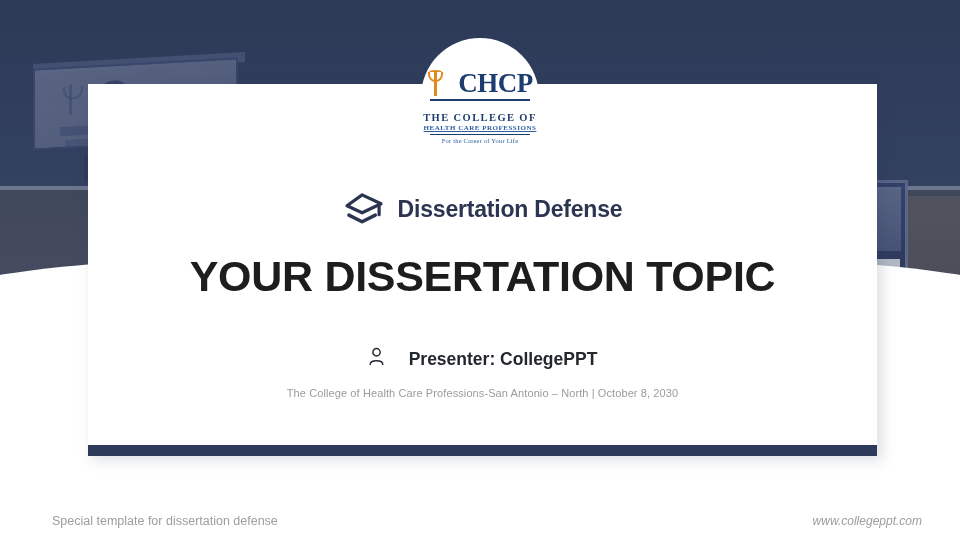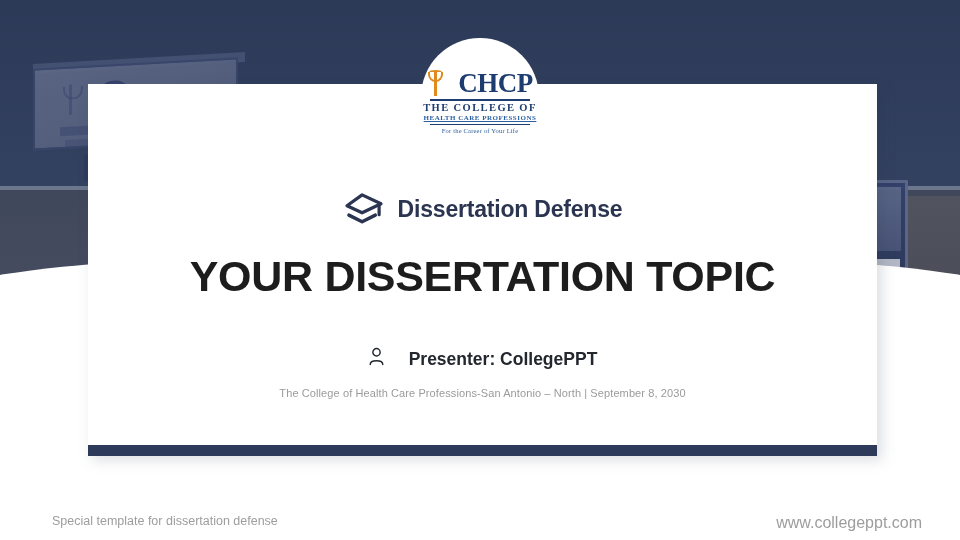--- a/index.html
+++ b/index.html
@@ -180,21 +180,21 @@
   }
   .chcp-text {
     font-family:"Liberation Serif", serif;
     font-size:27px; font-weight:700; color:#1d3c70;
     letter-spacing:-.5px; line-height:1;
   }
   .rule { width:100px; height:1.5px; background:#1d3c70; margin-top:1px; }
   .logo-l1 {
     font-family:"Liberation Serif", serif;
     font-size:10.5px; letter-spacing:1.4px; color:#1d3c70; font-weight:700;
-    margin-top:1px;
+    margin-top:11px;
   }
   .logo-l2 {
     font-family:"Liberation Serif", serif;
     font-size:7px; letter-spacing:.5px; color:#2c5fa0; font-weight:700;
     margin-top:1px;
     text-decoration:underline;
   }
   .rule2 { width:100px; height:1px; background:#1d3c70; margin-top:2px; }
   .logo-l3 {
     font-family:"Liberation Serif", serif;
@@ -238,21 +238,21 @@
     white-space:nowrap;
   }
 
   
   .footer-left {
     position:absolute; left:52px; top:514px;
     font-size:12.5px; color:#9d9d9d;
   }
   .footer-right {
     position:absolute; right:38px; top:514px;
-    font-size:16px; color:#9d9d9d;
+    font-size:12px; color:#9d9d9d;font-style:italic;
   }
 </style>
 </head>
 <body>
 
 <div class="slide">
 
   <div class="bg-photo">
     <div class="bg-ground"></div>
     <div class="bg-horizon"></div>
@@ -305,21 +305,21 @@
             <circle cx="10" cy="6" r="4.3" fill="none" stroke="#23272e" stroke-width="1.7"></circle>
             <path d="M2.6 20.5 C2.6 14.6 17.4 14.6 17.4 20.5" fill="none" stroke="#23272e" stroke-width="1.7" stroke-linecap="round"></path>
           </svg>
         </span>
         <span>Presenter: CollegePPT</span>
       </div>
 
 
     </div>
 
-    <div class="meta">The College of Health Care Professions-San Antonio – North | September 8, 2030</div>
+    <div class="meta">The College of Health Care Professions-San Antonio – North | October 8, 2030</div>
 
     <div class="card-footbar"></div>
   </div>
 
   <div class="logo-circle"></div>
   <div class="logo-wrap">
     <div class="logo-row">
       <span class="caduceus">
         <span class="wing"></span>
           <span class="bowl"></span>

